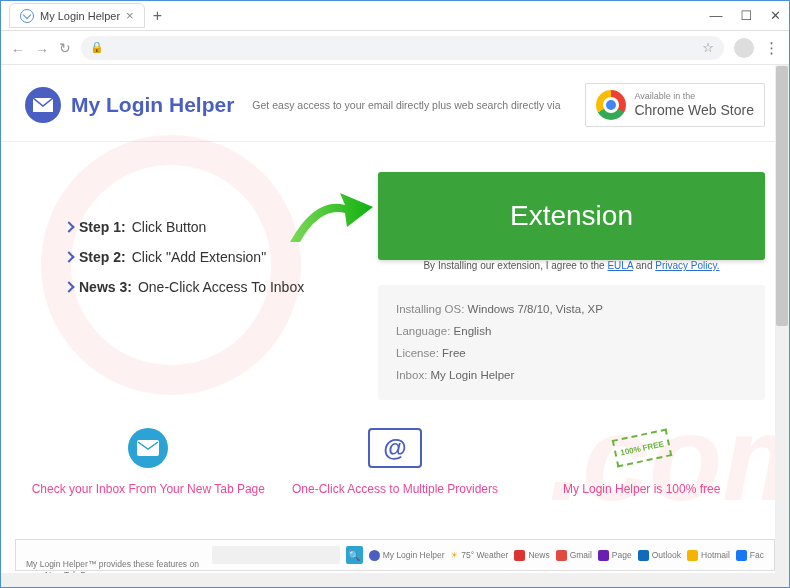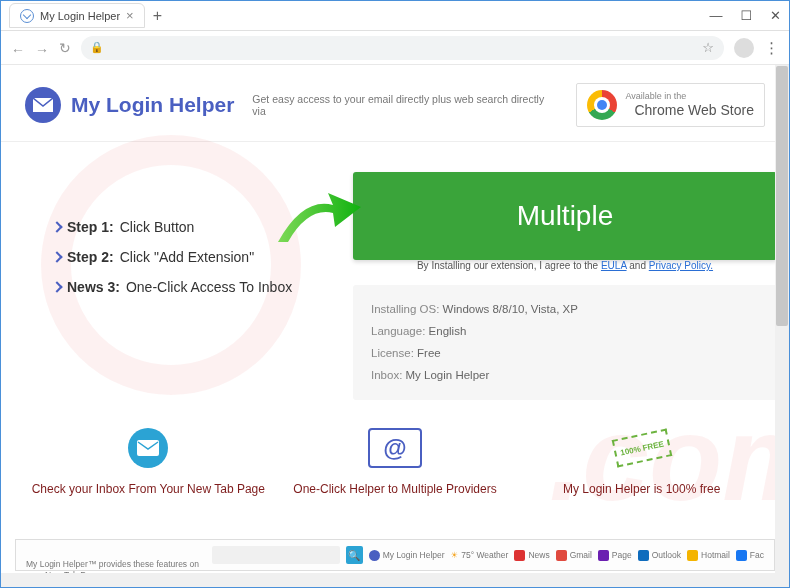--- a/index.html
+++ b/index.html
@@ -41,23 +41,23 @@
 .logo-badge { width: 36px; height: 36px; background: #4a5fc1; border-radius: 50%; display: flex; align-items: center; justify-content: center; }
 .logo-badge svg { width: 20px; height: 14px; }
 .logo-text { color: #4a5fc1; font-size: 21px; font-weight: 600; }
 .tagline { color: #777; font-size: 10.5px; flex: 1; }
 .cws { display: flex; align-items: center; gap: 8px; border: 1px solid #ddd; padding: 6px 10px; border-radius: 2px; }
 .cws-icon { width: 30px; height: 30px; position: relative; }
 .cws-icon .ring { position: absolute; inset: 0; border-radius: 50%; background: conic-gradient(#ea4335 0 120deg, #34a853 120deg 240deg, #fbbc05 240deg 360deg); }
 .cws-icon .center { position: absolute; inset: 7px; background: #fff; border-radius: 50%; }
 .cws-icon .dot { position: absolute; inset: 10px; background: #4285f4; border-radius: 50%; }
 .cws-text { font-size: 9px; color: #888; line-height: 1.2; }
-.cws-text .big { font-size: 14px; color: #555; margin-left: 9px; }
-
-.main { display: flex; padding: 30px 12px 10px; gap: 20px; }
+.cws-text .big { font-size: 14px; color: #555; }
+
+.main { display: flex; padding: 30px 24px 10px; gap: 33px; }
 .left { flex: 0 0 320px; padding-top: 40px; position: relative; }
 .steps { list-style: none; padding-left: 40px; }
 .steps li { font-size: 14px; color: #333; padding: 7px 0; display: flex; align-items: center; gap: 6px; }
 .steps li::before { content: ''; width: 6px; height: 6px; border-right: 2px solid #4a5fc1; border-bottom: 2px solid #4a5fc1; transform: rotate(-45deg); }
 .steps b { font-weight: 700; }
 .arrow { position: absolute; right: -30px; top: 15px; }
 .arrow svg { width: 90px; height: 70px; }
 
 .right { flex: 1; }
 .continue-btn { width: 100%; height: 88px; background: #3aa43a; color: #fff; font-size: 28px; font-weight: 300; border: none; border-radius: 3px; cursor: pointer; box-shadow: 0 2px 4px rgba(0,0,0,0.15); }
@@ -66,21 +66,21 @@
 .info-box { background: #f6f6f6; border-radius: 3px; padding: 14px 18px; font-size: 11.5px; color: #666; line-height: 1.9; }
 .info-box .label { color: #888; }
 
 .features { display: flex; justify-content: space-around; padding: 14px 24px 20px; text-align: center; }
 .feat { flex: 1; }
 .feat-icon { height: 48px; display: flex; align-items: center; justify-content: center; margin-bottom: 10px; }
 .mail-badge { width: 40px; height: 40px; background: #2ba3d4; border-radius: 50%; display: flex; align-items: center; justify-content: center; }
 .mail-badge svg { width: 22px; height: 16px; }
 .at-icon { width: 54px; height: 40px; border: 2px solid #4a5fc1; border-radius: 4px; display: flex; align-items: center; justify-content: center; color: #4a5fc1; font-size: 24px; font-weight: bold; }
 .free-stamp { width: 56px; height: 28px; border: 2px dashed #6cb33f; transform: rotate(-12deg); display: flex; align-items: center; justify-content: center; color: #6cb33f; font-size: 8px; font-weight: bold; }
-.feat-text { font-size: 12px; color: #7f1d1d; }
+.feat-text { font-size: 12px; color: #ec4899; }
 
 .footer { position: absolute; left: 14px; right: 14px; bottom: 16px; height: 32px; border: 1px solid #ddd; background: #fdfdfd; display: flex; align-items: center; padding: 0 10px; font-size: 8.5px; color: #777; gap: 6px; }
 .footer .note { flex: 0 0 180px; line-height: 1.3; margin-top: 30px; }
 .footer .srch { width: 150px; height: 18px; background: #f0f0f0; border-radius: 2px; display: flex; align-items: center; }
 .footer .srch-btn { width: 20px; height: 18px; background: #2ba3d4; border-radius: 2px; display: flex; align-items: center; justify-content: center; color: #fff; font-size: 10px; }
 .footer .chip { display: flex; align-items: center; gap: 3px; white-space: nowrap; }
 .footer .i { width: 11px; height: 11px; border-radius: 2px; display: inline-block; }
 </style>
 </head>
 <body>
@@ -164,26 +164,26 @@
                 <linearGradient id="g" x1="0" x2="1">
                   <stop offset="0" stop-color="#7ed957"></stop>
                   <stop offset="1" stop-color="#0fb10f"></stop>
                 </linearGradient>
               </defs>
           <path d="M5 55 Q 30 10 60 18 L55 6 L88 20 L62 40 L60 26 Q 35 20 15 55 Z" fill="url(#g)"></path>
             </svg>
         </div>
       </div>
       <div class="right">
-        <button class="continue-btn">Multiple</button>
+        <button class="continue-btn">Extension</button>
         <div class="agree">
           <span>By Installing our extension, I agree to the </span><a>EULA</a><span> and </span><a>Privacy Policy.</a>
         </div>
         <div class="info-box">
-          <div><span class="label">Installing OS:</span> <span>Windows 8/8/10, Vista, XP</span></div>
+          <div><span class="label">Installing OS:</span> <span>Windows 7/8/10, Vista, XP</span></div>
           <div><span class="label">Language:</span> <span>English</span></div>
           <div><span class="label">License:</span> <span>Free</span></div>
           <div><span class="label">Inbox:</span> <span>My Login Helper</span></div>
         </div>
       </div>
     </div>
 
     <div class="features">
       <div class="feat">
         <div class="feat-icon">
@@ -193,21 +193,21 @@
                 <path d="M1 2l10 7L21 2" fill="none" stroke="#2ba3d4" stroke-width="1.5"></path>
               </svg>
             </span>
           </div>
         <div class="feat-text">Check your Inbox From Your New Tab Page</div>
       </div>
       <div class="feat">
         <div class="feat-icon">
             <span class="at-icon">@</span>
           </div>
-        <div class="feat-text">One-Click Helper to Multiple Providers</div>
+        <div class="feat-text">One-Click Access to Multiple Providers</div>
       </div>
       <div class="feat">
         <div class="feat-icon">
             <span class="free-stamp">100% FREE</span>
           </div>
         <div class="feat-text">My Login Helper is 100% free</div>
       </div>
     </div>
 
     <div class="footer">

